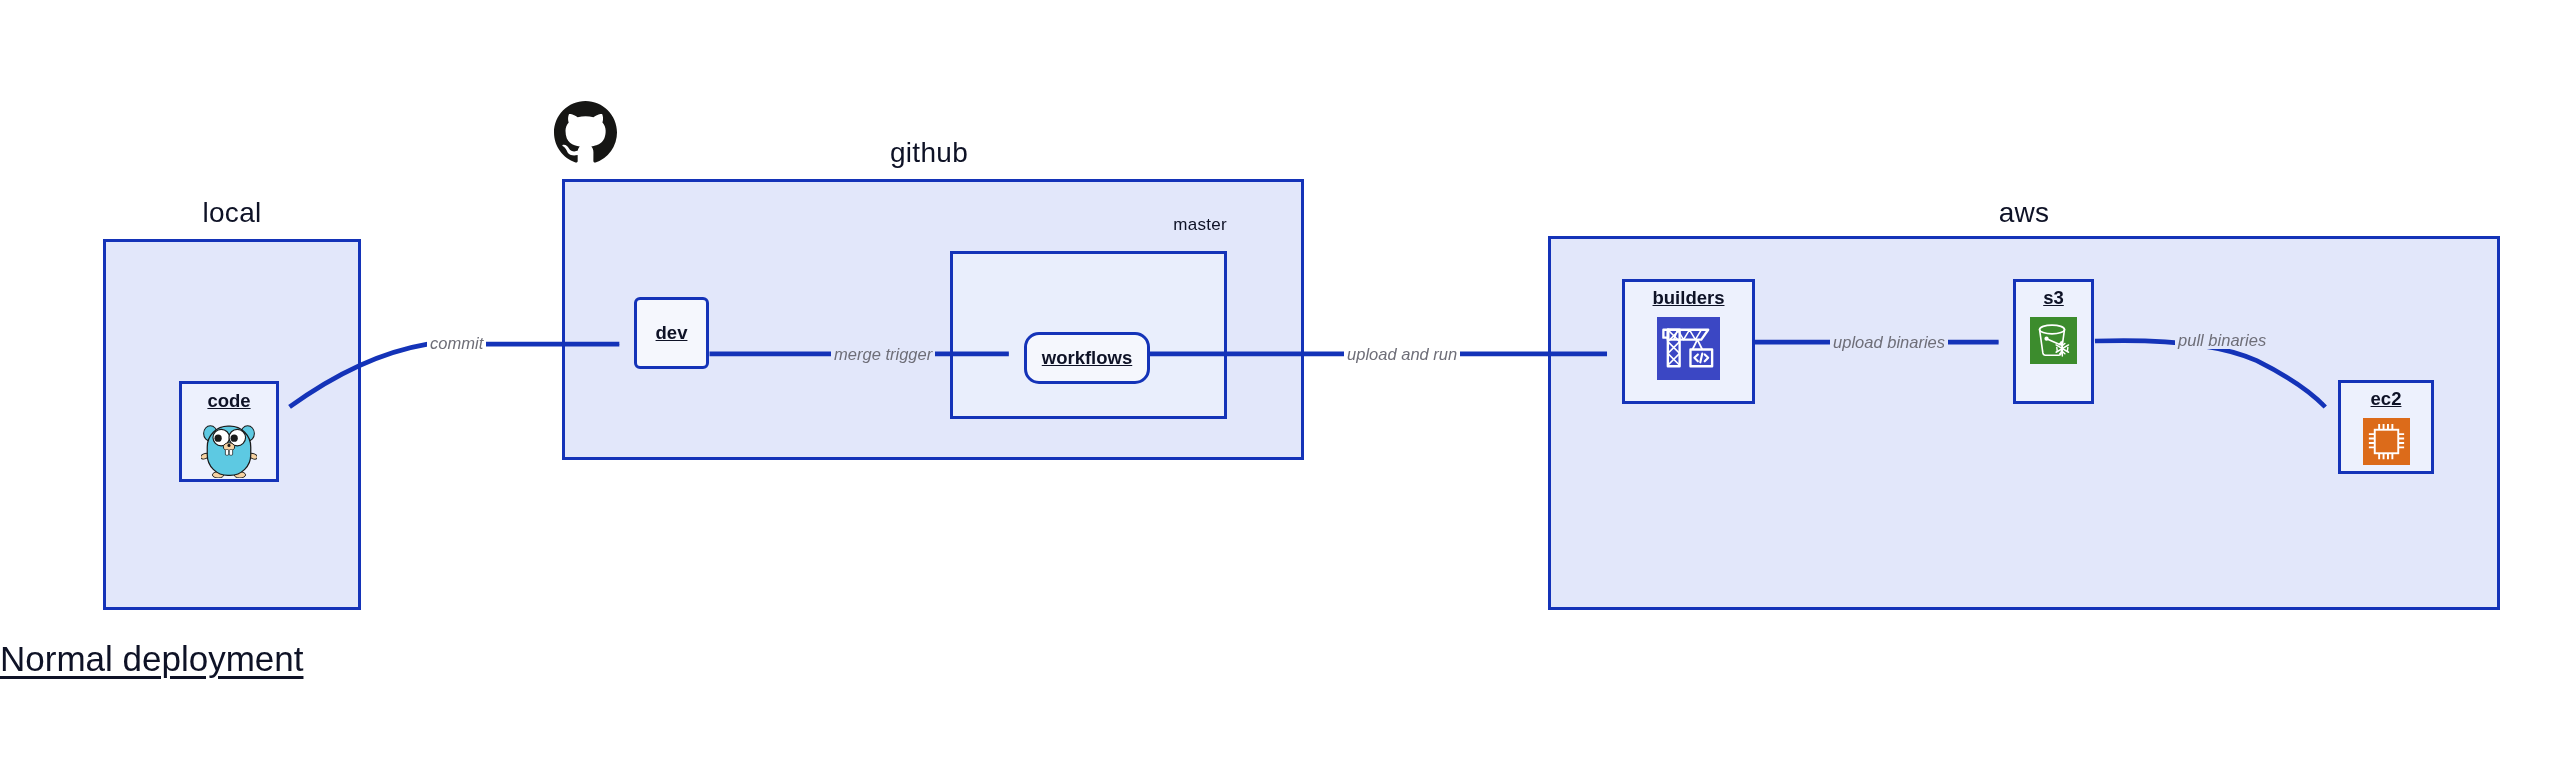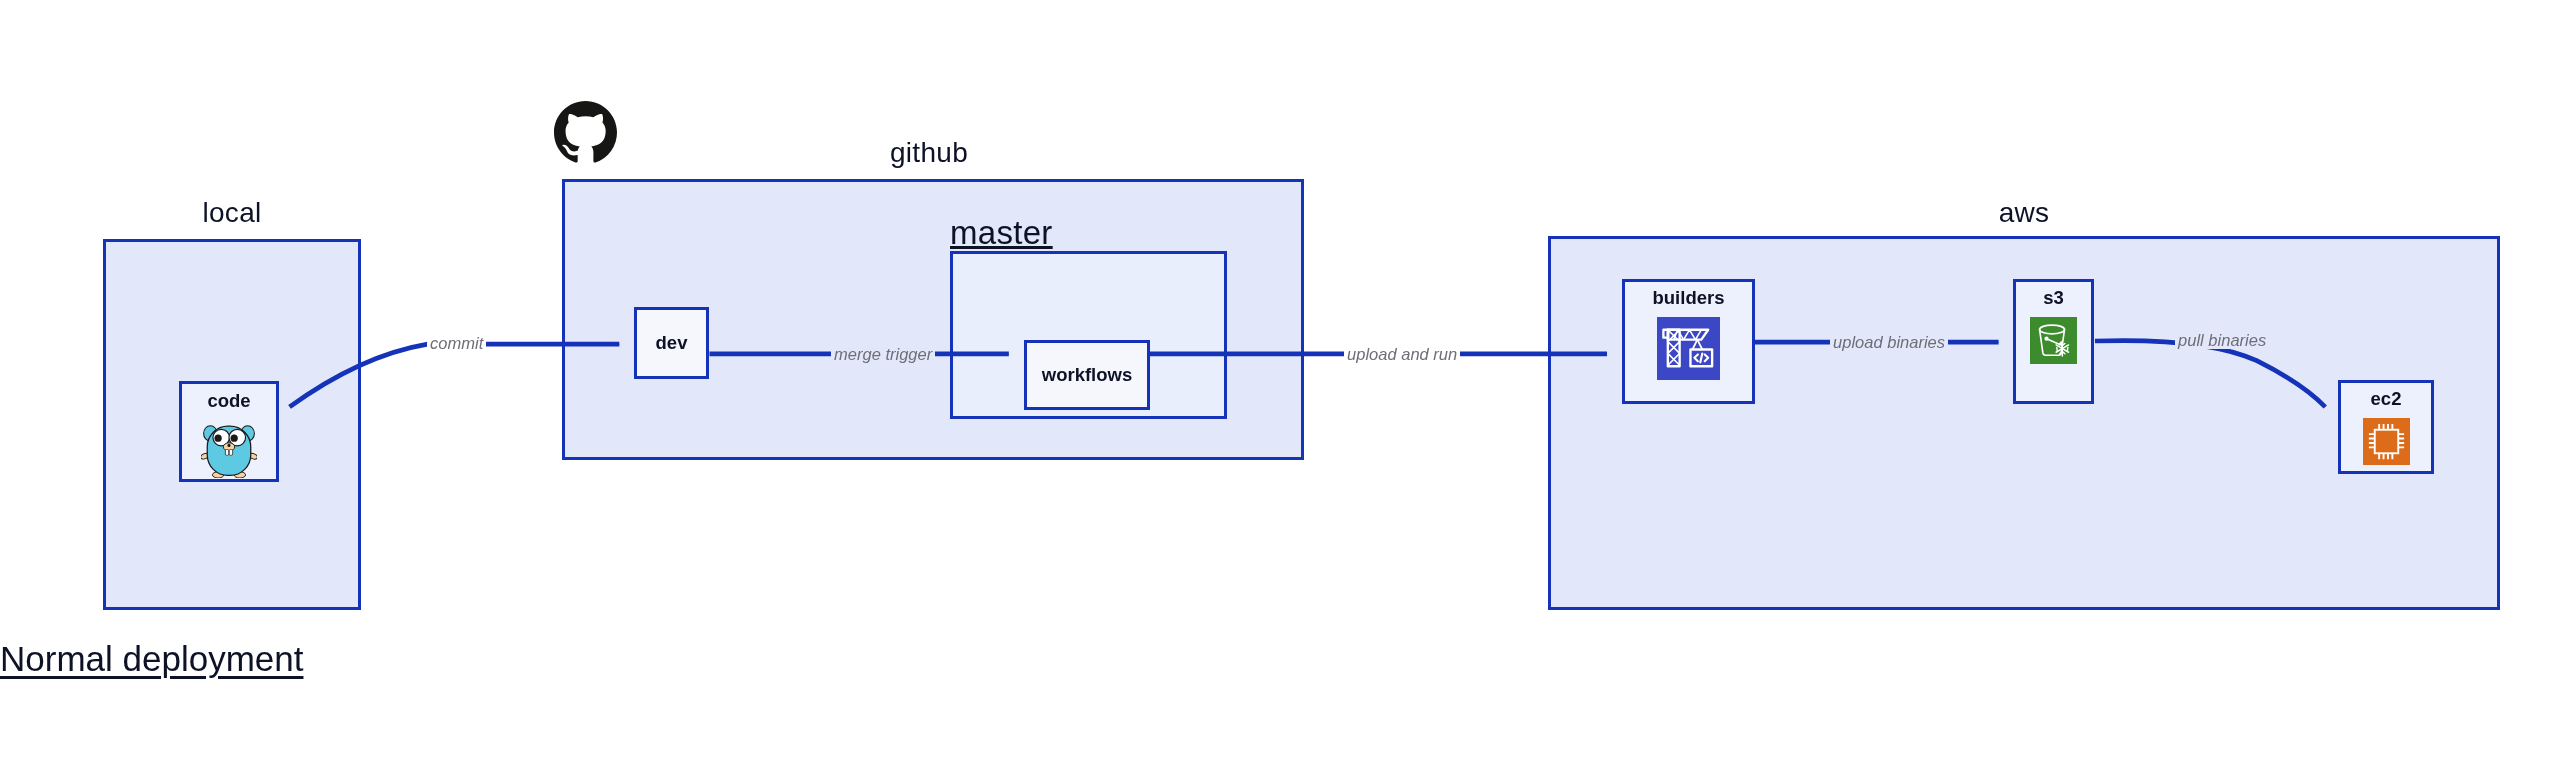--- a/index.html
+++ b/index.html
@@ -60,20 +60,21 @@
   .node-box.plain {
     background: #F5F7FD;
     justify-content: center;
   }
   .node-title {
     color: #0E1226;
     font-size: 18.5px;
     font-weight: 700;
     line-height: 1;
     white-space: nowrap;
+    text-decoration: underline;
   }
   .node-icon {
     margin-top: 9.3px;
   }
   
   .edge-label {
     position: absolute;
     color: #6E6E78;
     font-size: 16.5px;
     font-style: italic;
@@ -109,21 +110,21 @@
 
 <div id="stage">
 
   <div class="container-box" style="left:103px; top:239px; width:258px; height:371px;"></div>
   <div class="container-label" style="left:103px; top:199px; width:258px; text-align:center;">local</div>
 
   <div class="container-box" style="left:562px; top:179px; width:742px; height:281px;"></div>
   <div class="container-label" style="left:562px; top:139px; width:734px; text-align:center;">github</div>
 
   <div class="container-box sub" style="left:950px; top:251px; width:277px; height:168px;"></div>
-  <div class="container-label" style="left:950px; top:216px; width:277px; text-align:left; font-size:33px;text-decoration:underline;">master</div>
+  <div class="container-label" style="left:950px; top:216px; width:277px; text-align:right; font-size:17px;">master</div>
 
   <div class="container-box" style="left:1548px; top:236px; width:952px; height:374px;"></div>
   <div class="container-label" style="left:1548px; top:199px; width:952px; text-align:center;">aws</div>
 
   <div id="github-logo">
     <svg viewBox="0 0 16 16" width="63" height="63" aria-hidden="true">
       <path fill="#161614" d="M8 0C3.58 0 0 3.58 0 8c0 3.54 2.29 6.53 5.47 7.59.4.07.55-.17.55-.38
         0-.19-.01-.82-.01-1.49-2.01.37-2.53-.49-2.69-.94-.09-.23-.48-.94-.82-1.13-.28-.15-.68-.52-.01-.53.63-.01
         1.08.58 1.23.82.72 1.21 1.87.87 2.33.66.07-.52.28-.87.51-1.07-1.78-.2-3.64-.89-3.64-3.95
         0-.87.31-1.59.82-2.15-.08-.2-.36-1.02.08-2.12 0 0 .67-.21 2.2.82.64-.18 1.32-.27 2-.27.68 0
@@ -156,25 +157,25 @@
 
         <ellipse cx="54" cy="52" rx="11" ry="8" fill="#F6D2A2" stroke="#1A1A1A" stroke-width="1.8"></ellipse>
         <circle cx="54" cy="49" r="3" fill="#1A1A1A"></circle>
 
         <rect x="47" y="57" width="6.5" height="11" rx="2" fill="#FFFFFF" stroke="#1A1A1A" stroke-width="1.4"></rect>
         <rect x="54.5" y="57" width="6.5" height="11" rx="2" fill="#FFFFFF" stroke="#1A1A1A" stroke-width="1.4"></rect>
       </svg>
     </span>
   </div>
 
-  <div class="node-box plain" style="left:634px; top:307px; width:75px; height:72px;">
+  <div class="node-box plain" style="left:634px; top:297px; width:75px; height:72px;border-radius:6px;">
     <span class="node-title">dev</span>
   </div>
 
-  <div class="node-box plain" style="left:1024px; top:340px; width:126px; height:70px;">
+  <div class="node-box plain" style="left:1024px; top:332px; width:126px; height:52px;border-radius:15px;">
     <span class="node-title">workflows</span>
   </div>
 
   <div class="node-box" style="left:1622px; top:279px; width:133px; height:125px; padding-top:7.2px;">
     <span class="node-title">builders</span>
     <span class="node-icon">
       <svg width="63" height="63" viewBox="0 0 64 64">
         <rect x="0" y="0" width="64" height="64" fill="#3B47C4"></rect>
         <g fill="none" stroke="#FFFFFF" stroke-width="2.4" stroke-linejoin="round">
 

